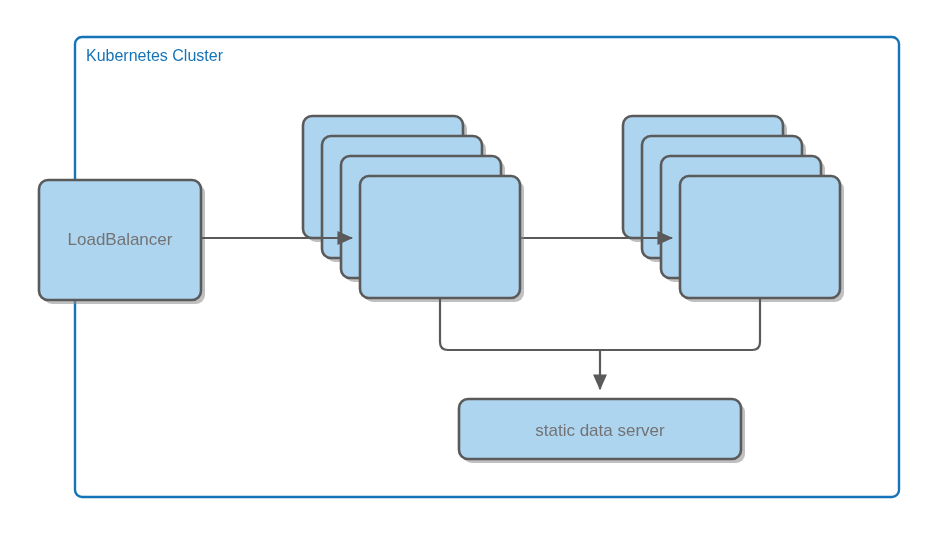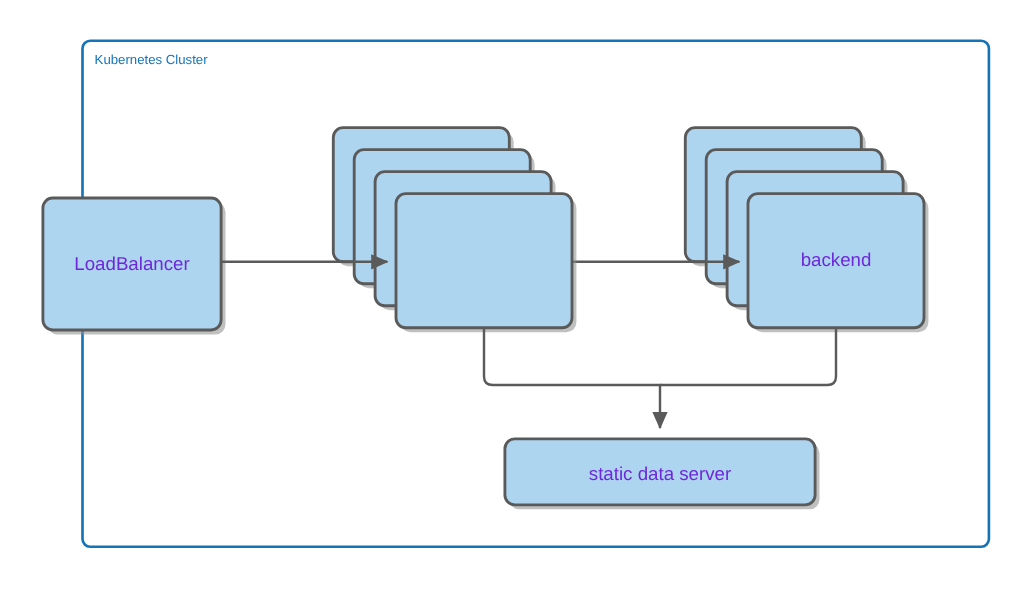--- a/index.html
+++ b/index.html
@@ -24,30 +24,30 @@
     left: 0;
     top: 0;
     width: 940px;
     height: 540px;
   }
   .node-label {
     position: absolute;
     display: flex;
     align-items: center;
     justify-content: center;
-    color: #6d28d9;
+    color: #737373;
     font-size: 17px;
     font-family: "Liberation Sans", sans-serif;
     white-space: nowrap;
     pointer-events: none;
   }
   .cluster-label {
     position: absolute;
     color: #1574b8;
-    font-size: 12px;
+    font-size: 16px;
     font-family: "Liberation Sans", sans-serif;
     white-space: nowrap;
   }
 </style>
 </head>
 <body>
 
 <div id="canvas">
 
   <svg id="vector-layer" viewBox="0 0 940 540">
@@ -108,17 +108,16 @@
       <rect x="463" y="403" width="282" height="60" rx="9" ry="9" fill="#8c8c8c" opacity="0.55"></rect>
       <rect x="459" y="399" width="282" height="60" rx="9" ry="9" fill="#aed5f0" stroke="#5a5a5a" stroke-width="2.6"></rect>
     </g>
   </svg>
 
   <div class="cluster-label" style="left:86px; top:47px;">Kubernetes Cluster</div>
 
   <div class="node-label" style="left:39px; top:180px; width:162px; height:120px;">LoadBalancer</div>
 
 
-  <div class="node-label" style="left:680px; top:176px; width:160px; height:122px;">backend</div>
 
   <div class="node-label" style="left:459px; top:399px; width:282px; height:64px;">static data server</div>
 
 </div>
 
 </body></html>

